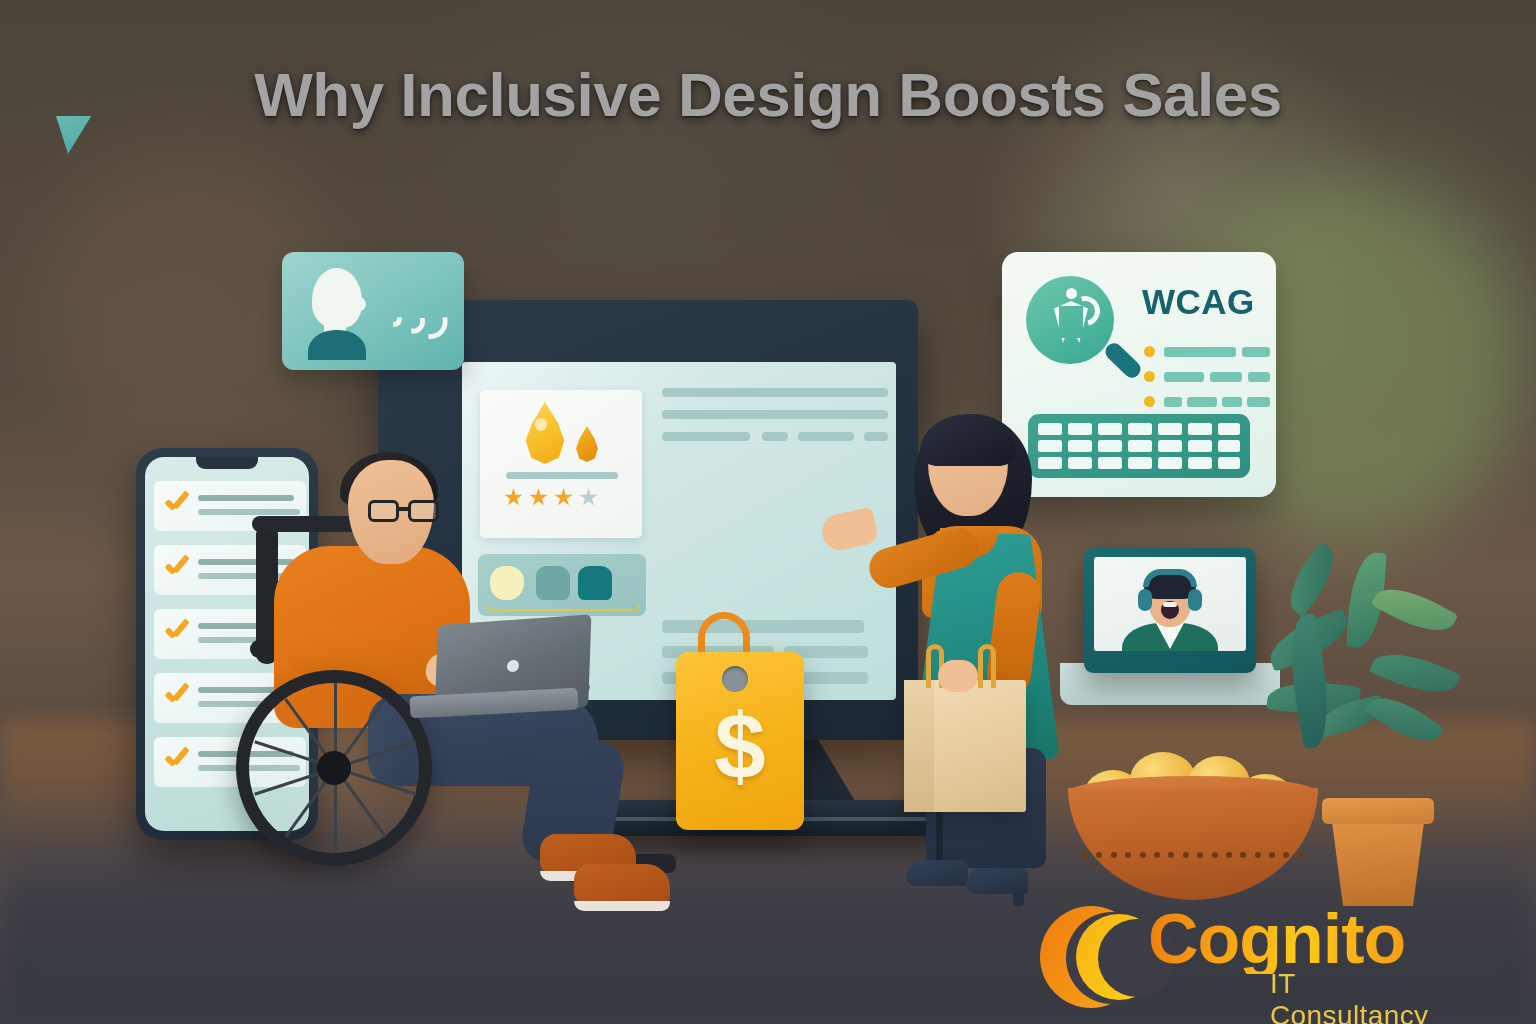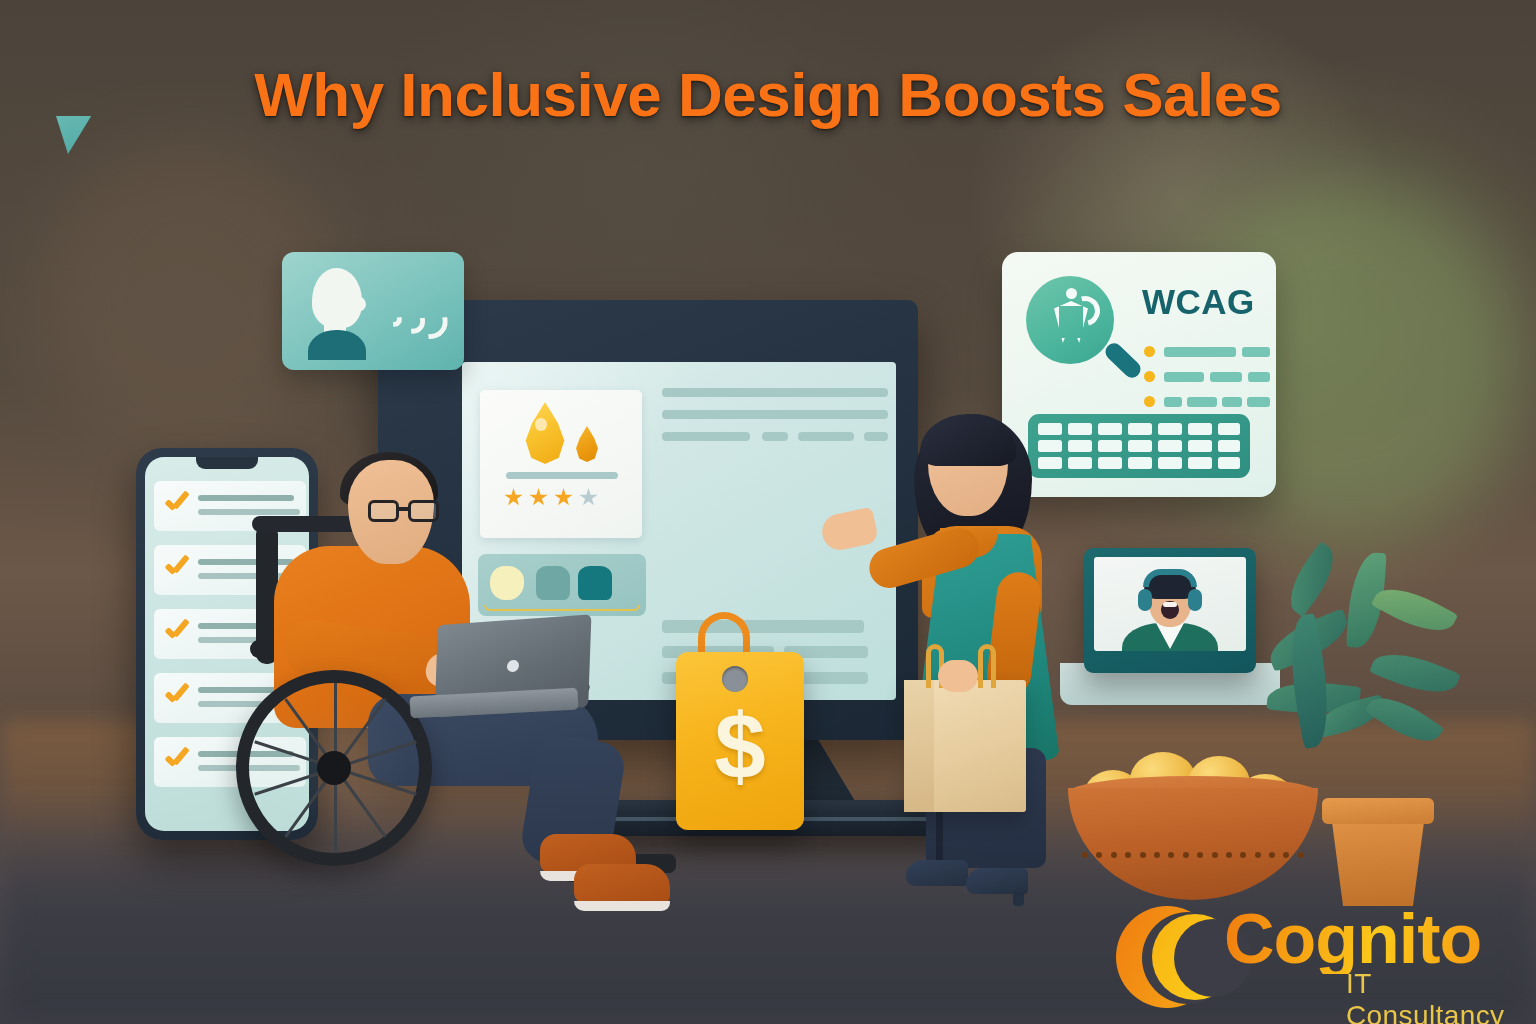--- a/index.html
+++ b/index.html
@@ -44,21 +44,21 @@
     text-align:center; z-index:40;
     line-height:1.0;
   }
   .title-line1 {
     font-size:64px; font-weight:bold; color:#ffffff;
     letter-spacing:-.5px;
     text-shadow:0 3px 10px rgba(0,0,0,.55), 0 1px 2px rgba(0,0,0,.6);
     font-stretch:condensed;
   }
   .title-line2 {
-    font-size:62px; font-weight:bold; color:#f97316;
+    font-size:62px; font-weight:bold; color:#a3a3a3;
     margin-top:16px; letter-spacing:-.5px;
     text-shadow:0 3px 10px rgba(0,0,0,.5), 0 1px 2px rgba(0,0,0,.55);
   }
 
   
   .monitor {
     position:absolute; left:378px; top:300px; width:540px; height:440px;
     background:linear-gradient(160deg,#2c3a4a 0%,#22303f 55%,#1b2734 100%);
     border-radius:10px;
     box-shadow:0 22px 48px rgba(0,0,0,.42);
@@ -531,21 +531,21 @@
     clip-path:polygon(0 0, 100% 0, 88% 100%, 12% 100%);
   }
   .leaf {
     position:absolute; background:linear-gradient(150deg,#4B8F72,#2E6B5C);
     border-radius:70% 8% 70% 8%;
     transform-origin:bottom center;
   }
   .plant-leaves { position:absolute; left:1262px; top:552px; width:190px; height:260px; z-index:19; }
 
   
-  .logo-wrap { position:absolute; left:1116px; top:898px; width:400px; height:114px; z-index:50; }
+  .logo-wrap { position:absolute; left:1040px; top:898px; width:400px; height:114px; z-index:50; }
   .logo-text {
     position:absolute; left:108px; top:6px;
     font-size:70px; font-weight:bold; line-height:1;
     background:linear-gradient(100deg,#F07D10 0%,#F7A313 30%,#FBC91B 60%,#F79B13 100%);
     -webkit-background-clip:text; background-clip:text; color:transparent;
     letter-spacing:-1px;
   }
   .logo-sub {
     position:absolute; left:230px; top:70px;
     font-size:28px; color:#E9C548; letter-spacing:.4px;

